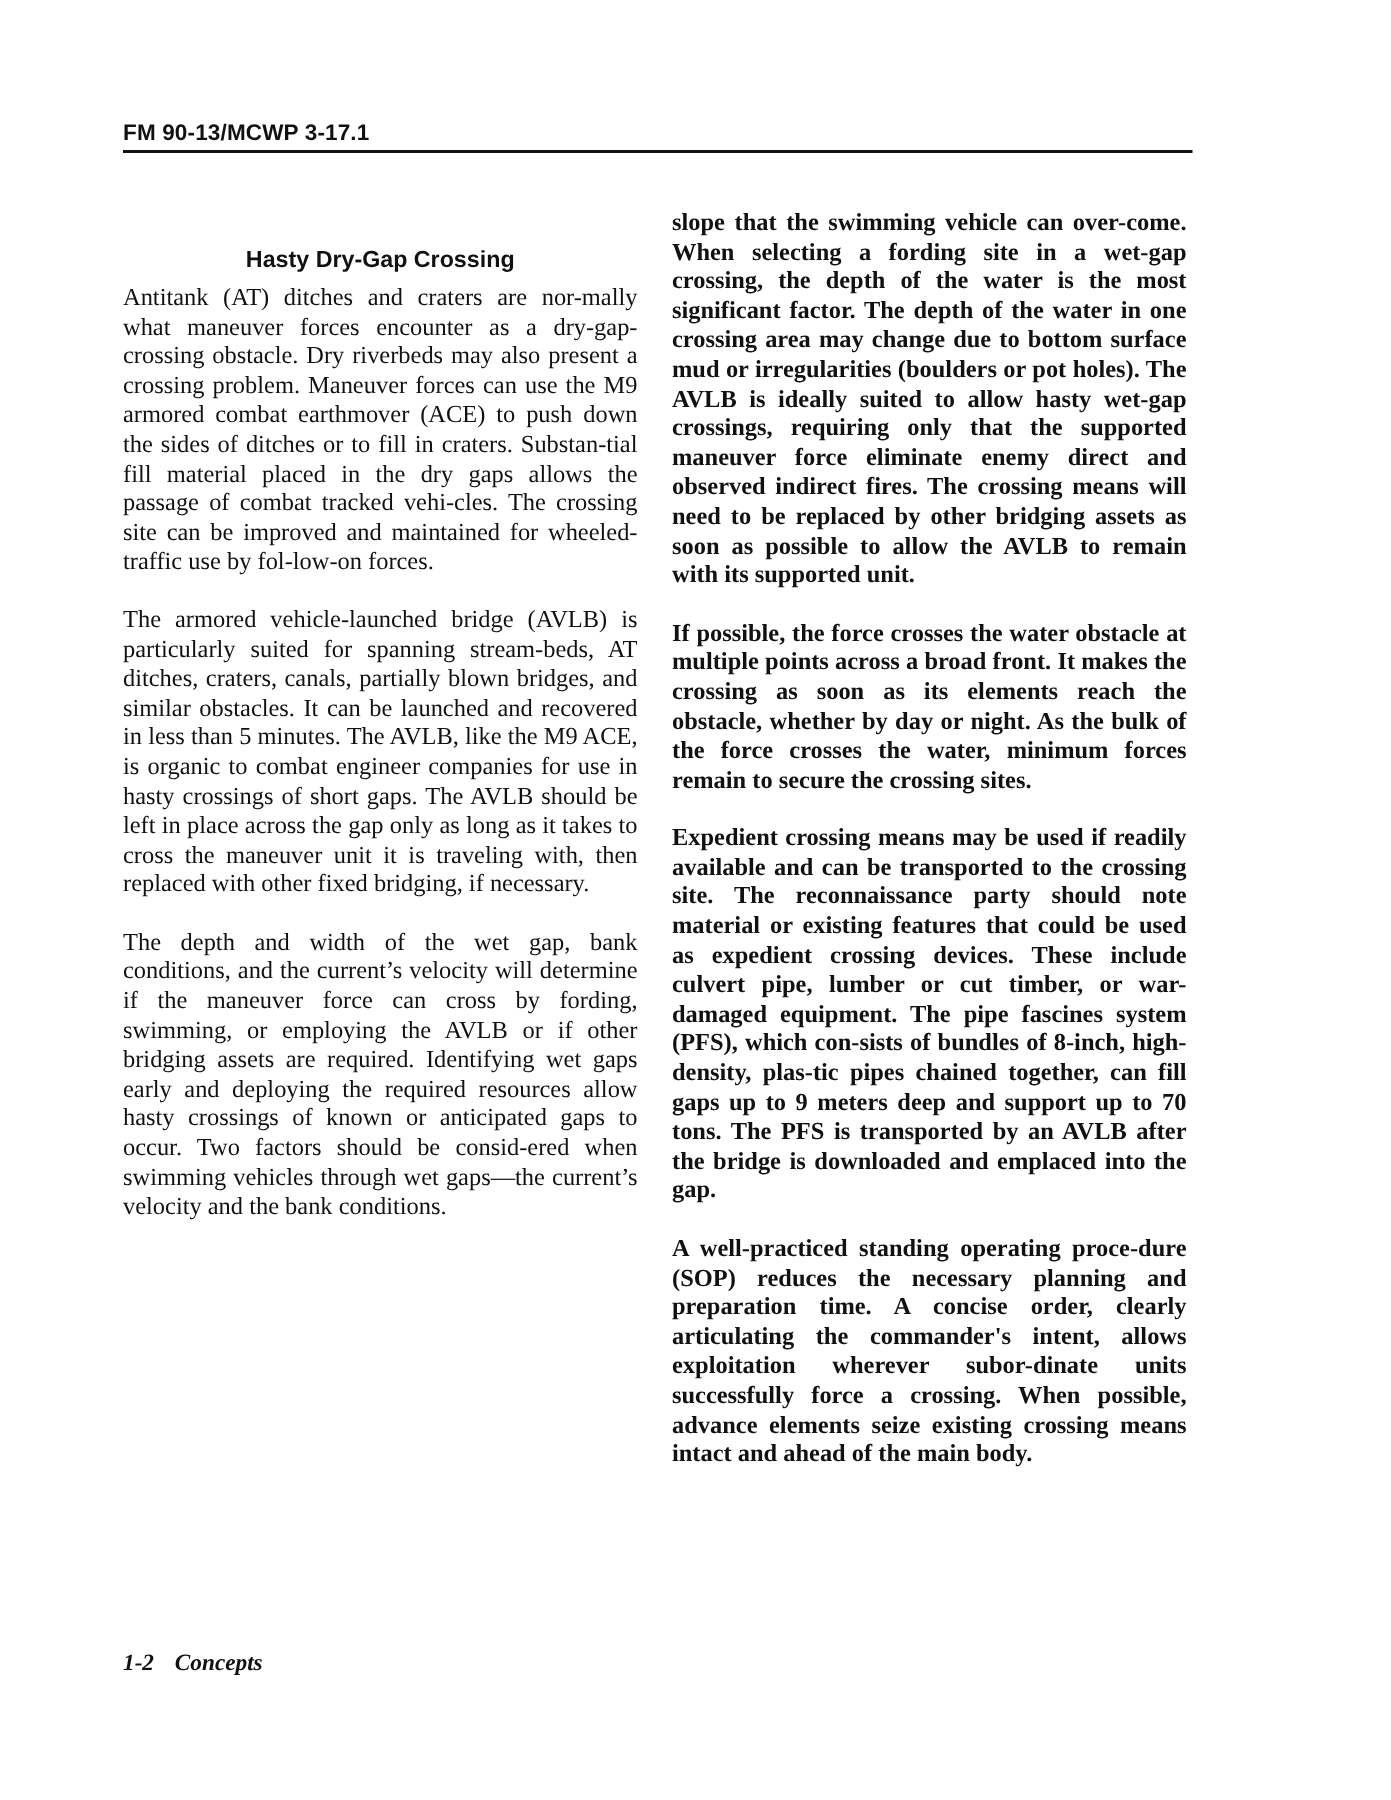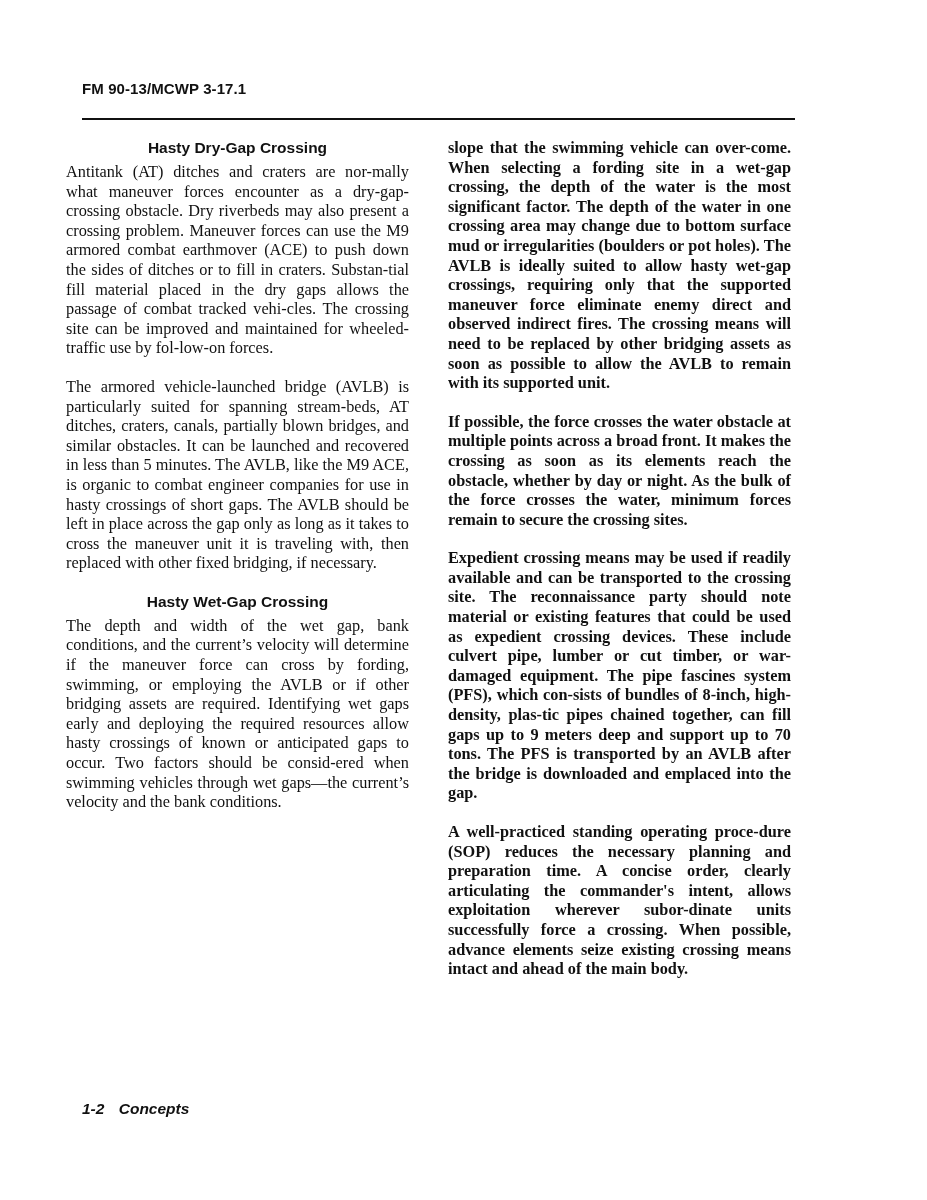--- a/index.html
+++ b/index.html
@@ -17,73 +17,72 @@
     .running-header {
       position: absolute;
       left: 82px;
       top: 80px;
       width: 713px;
       font-family: "Liberation Sans", sans-serif;
       font-weight: bold;
       font-size: 15px;
       letter-spacing: 0.1px;
       line-height: 18px;
-      padding-bottom: 20px;
+      padding-bottom: 2px;
       border-bottom: 2.5px solid #111111;
     }
     .column {
       position: absolute;
       top: 138px;
       width: 343px;
       font-family: "Liberation Serif", serif;
       font-size: 16.3px;
       line-height: 19.6px;
       text-align: justify;
       hyphens: manual;
     }
-    .col-left { left: 66px; }
+    .col-left { left: 82px; margin-top: 26px; }
     .col-right { left: 448px; font-weight: bold; }
     .section-heading {
       font-family: "Liberation Sans", sans-serif;
       font-weight: bold;
       font-size: 15.5px;
       text-align: center;
       line-height: 20px;
       margin: 0 0 4px 0;
     }
     .para {
       margin: 0 0 19px 0;
     }
     .heading-spaced { margin-top: 0px; }
     .running-footer {
       position: absolute;
       left: 82px;
       top: 1100px;
-      font-family: Liberation Sans, sans-serif;
+      font-family: Liberation Serif, serif;
       font-weight: bold;
       font-style: italic;
       font-size: 15.5px;
     }
     .running-footer .page-num { margin-right: 10px; }
   </style>
 </head>
 <body>
 
 <div class="running-header">
   <span>FM 90-13/MCWP 3-17.1</span>
 </div>
 
 <div class="column col-left">
   <div>
     <h2 class="section-heading">Hasty Dry-Gap Crossing</h2>
     <p class="para">Antitank (AT) ditches and craters are nor-mally what maneuver forces encounter as a dry-gap-crossing obstacle. Dry riverbeds may also present a crossing problem. Maneuver forces can use the M9 armored combat earthmover (ACE) to push down the sides of ditches or to fill in craters. Substan-tial fill material placed in the dry gaps allows the passage of combat tracked vehi-cles. The crossing site can be improved and maintained for wheeled-traffic use by fol-low-on forces.</p>
     <p class="para">The armored vehicle-launched bridge (AVLB) is particularly suited for spanning stream-beds, AT ditches, craters, canals, partially blown bridges, and similar obstacles. It can be launched and recovered in less than 5 minutes. The AVLB, like the M9 ACE, is organic to combat engineer companies for use in hasty crossings of short gaps. The AVLB should be left in place across the gap only as long as it takes to cross the maneuver unit it is traveling with, then replaced with other fixed bridging, if necessary.</p>
   </div>
   <div>
-    <h2 class="section-heading heading-spaced">Hasty Wet-Gap Crossing</h2>
     <p class="para">The depth and width of the wet gap, bank conditions, and the current’s velocity will determine if the maneuver force can cross by fording, swimming, or employing the AVLB or if other bridging assets are required. Identifying wet gaps early and deploying the required resources allow hasty crossings of known or anticipated gaps to occur. Two factors should be consid-ered when swimming vehicles through wet gaps—the current’s velocity and the bank conditions.</p>
   </div>
 </div>
 
 <div class="column col-right">
   <p class="para">slope that the swimming vehicle can over-come. When selecting a fording site in a wet-gap crossing, the depth of the water is the most significant factor. The depth of the water in one crossing area may change due to bottom surface mud or irregularities (boulders or pot holes). The AVLB is ideally suited to allow hasty wet-gap crossings, requiring only that the supported maneuver force eliminate enemy direct and observed indirect fires. The crossing means will need to be replaced by other bridging assets as soon as possible to allow the AVLB to remain with its supported unit.</p>
   <p class="para">If possible, the force crosses the water obstacle at multiple points across a broad front. It makes the crossing as soon as its elements reach the obstacle, whether by day or night. As the bulk of the force crosses the water, minimum forces remain to secure the crossing sites.</p>
   <p class="para">Expedient crossing means may be used if readily available and can be transported to the crossing site. The reconnaissance party should note material or existing features that could be used as expedient crossing devices. These include culvert pipe, lumber or cut timber, or war-damaged equipment. The pipe fascines system (PFS), which con-sists of bundles of 8-inch, high-density, plas-tic pipes chained together, can fill gaps up to 9 meters deep and support up to 70 tons. The PFS is transported by an AVLB after the bridge is downloaded and emplaced into the gap.</p>
   <p class="para">A well-practiced standing operating proce-dure (SOP) reduces the necessary planning and preparation time. A concise order, clearly articulating the commander's intent, allows exploitation wherever subor-dinate units successfully force a crossing. When possible, advance elements seize existing crossing means intact and ahead of the main body.</p>
 </div>

